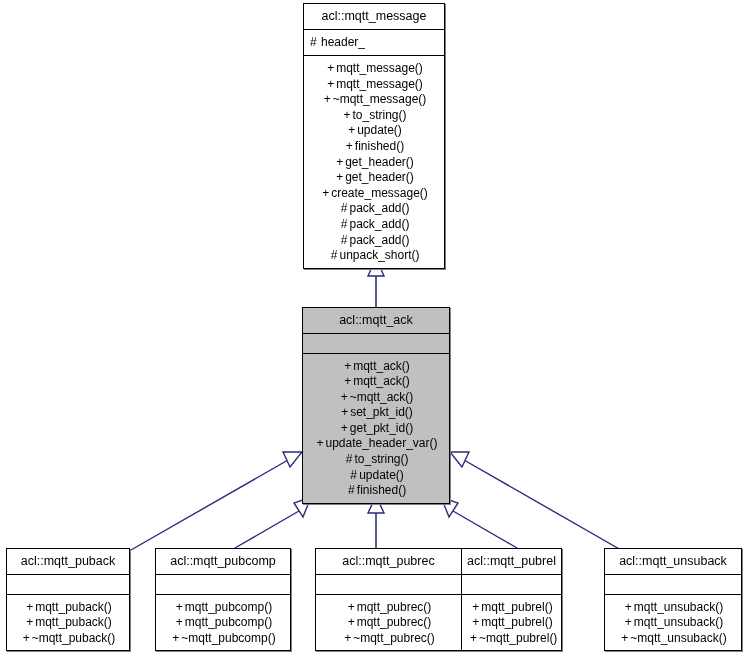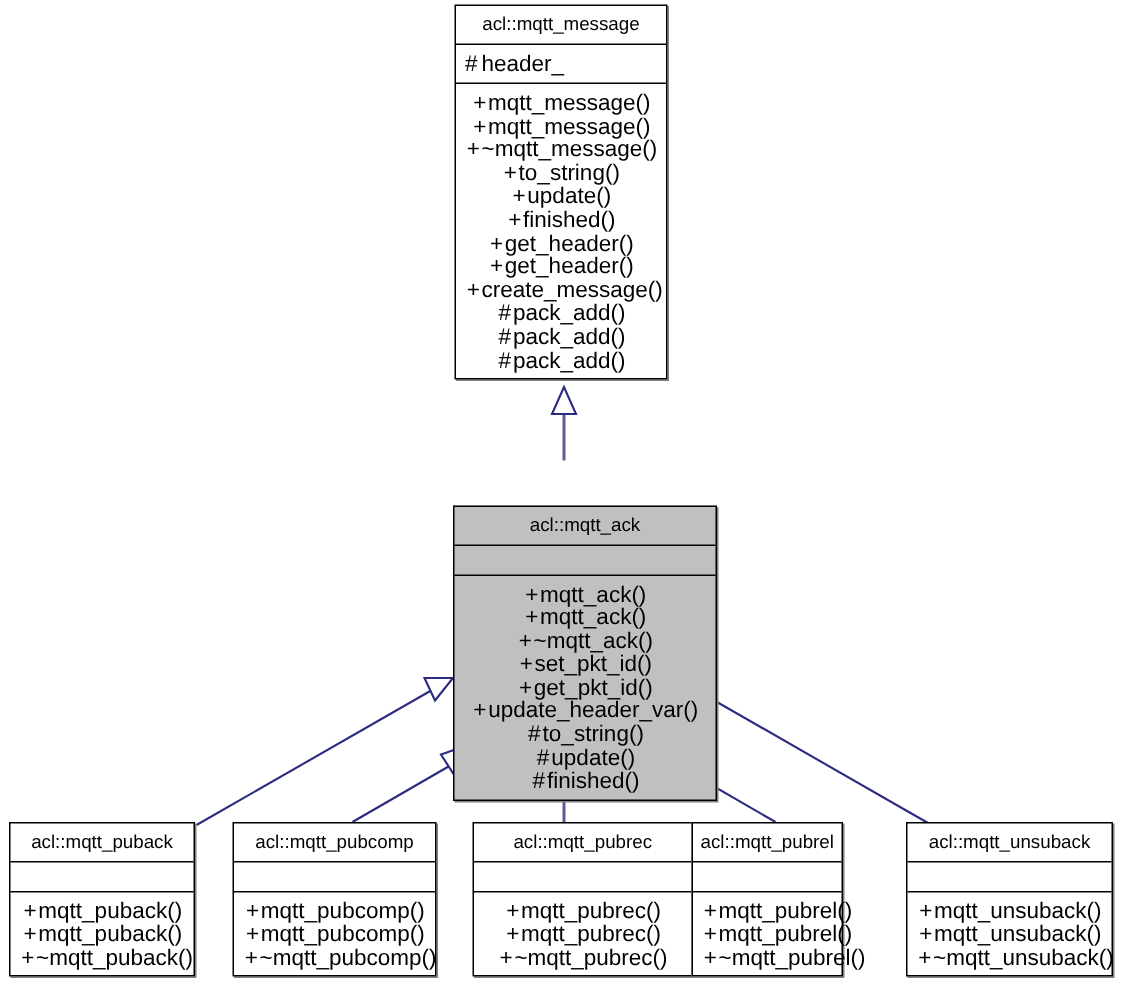--- a/index.html
+++ b/index.html
@@ -64,21 +64,21 @@
     box-sizing: border-box;
     font-size: 12.5px;
     color: #000000;
     line-height: 1;
     padding: 5px 6px 4px 6px;
     text-align: center;
   }
   .member {
     white-space: nowrap;
     line-height: 15.6px;
-    font-size: 15px;
+    font-size: 12px;
     color: #000000;
   }
   .member .vis {
     display: inline-block;
     width: 11px;
   }
 </style>
 </head>
 <body>
 
@@ -128,24 +128,25 @@
         <div class="member"><span class="vis">+</span><span>~mqtt_message()</span></div>
         <div class="member"><span class="vis">+</span><span>to_string()</span></div>
         <div class="member"><span class="vis">+</span><span>update()</span></div>
         <div class="member"><span class="vis">+</span><span>finished()</span></div>
         <div class="member"><span class="vis">+</span><span>get_header()</span></div>
         <div class="member"><span class="vis">+</span><span>get_header()</span></div>
         <div class="member"><span class="vis">+</span><span>create_message()</span></div>
         <div class="member"><span class="vis">#</span><span>pack_add()</span></div>
         <div class="member"><span class="vis">#</span><span>pack_add()</span></div>
         <div class="member"><span class="vis">#</span><span>pack_add()</span></div>
-      </div>
-  </div>
-
-  <div class="uml-class highlight" id="cls-focus" style="left:302px; top:307px; width:176px;margin-top:30px;">
+        <div class="member"><span class="vis">#</span><span>unpack_short()</span></div>
+      </div>
+  </div>
+
+  <div class="uml-class highlight" id="cls-focus" style="left:302px; top:307px; width:148px;">
     <div class="uml-title">acl::mqtt_ack</div>
     <div class="uml-attrs empty" id="focus-attrs"></div>
     <div class="uml-ops" id="focus-ops">
         <div class="member"><span class="vis">+</span><span>mqtt_ack()</span></div>
         <div class="member"><span class="vis">+</span><span>mqtt_ack()</span></div>
         <div class="member"><span class="vis">+</span><span>~mqtt_ack()</span></div>
         <div class="member"><span class="vis">+</span><span>set_pkt_id()</span></div>
         <div class="member"><span class="vis">+</span><span>get_pkt_id()</span></div>
         <div class="member"><span class="vis">+</span><span>update_header_var()</span></div>
         <div class="member"><span class="vis">#</span><span>to_string()</span></div>

